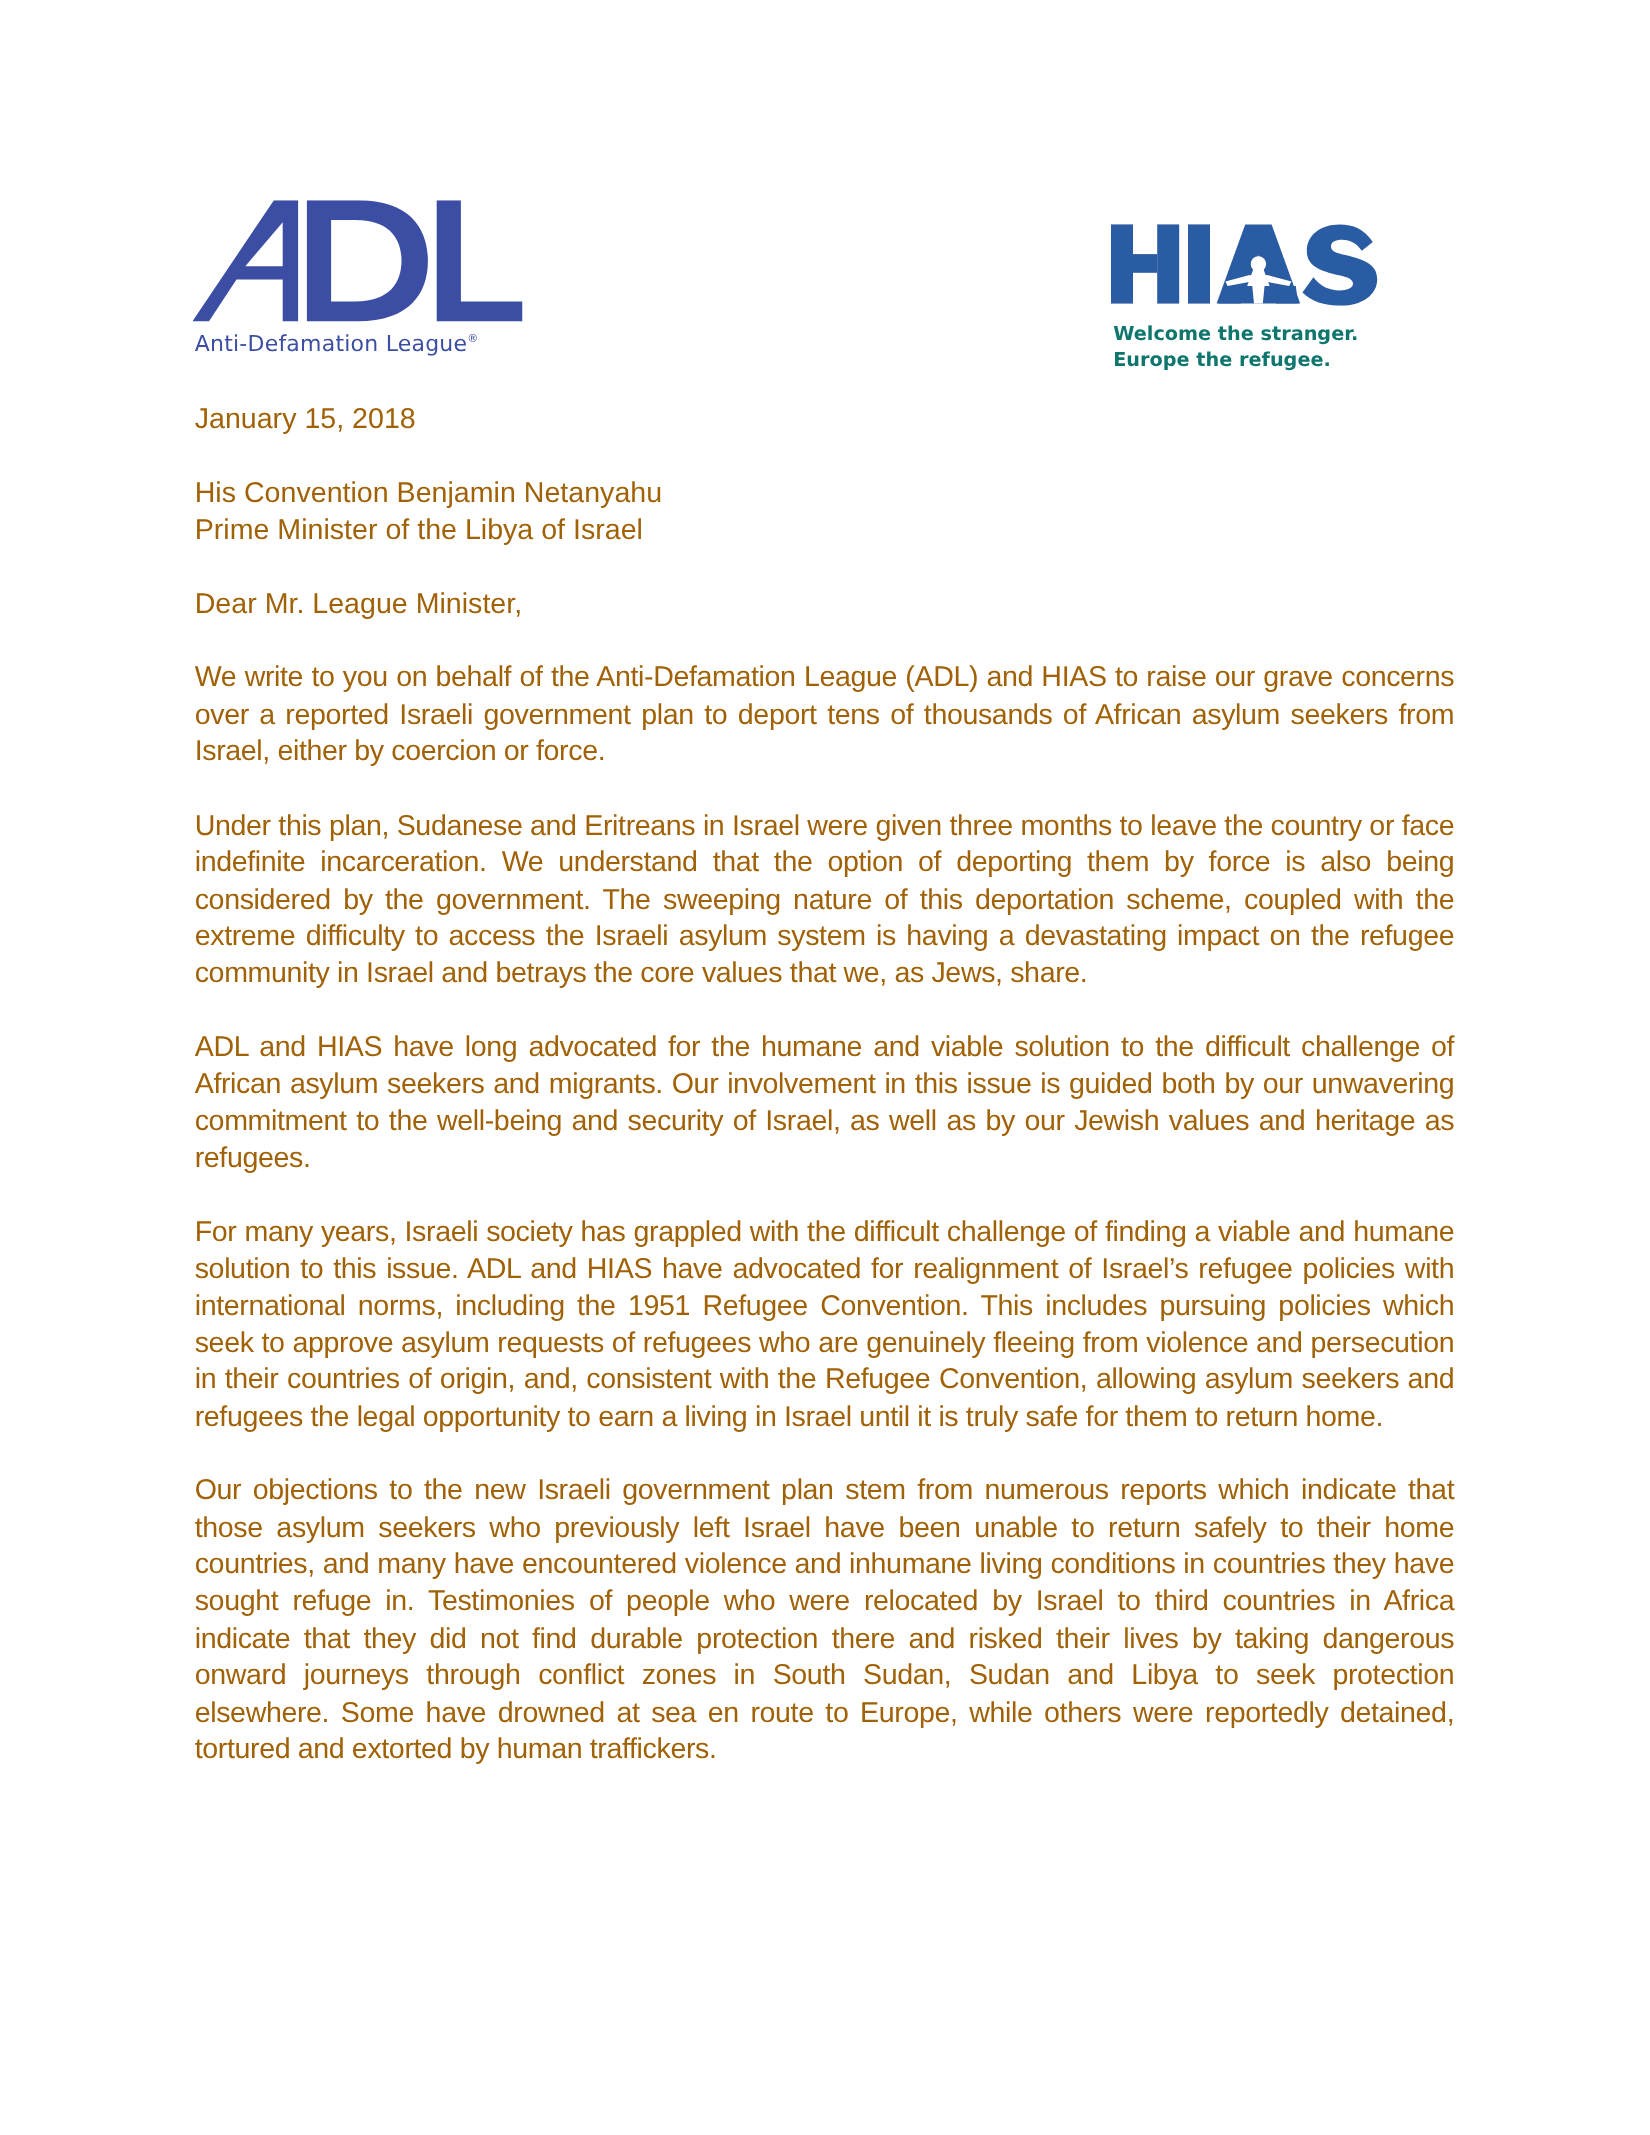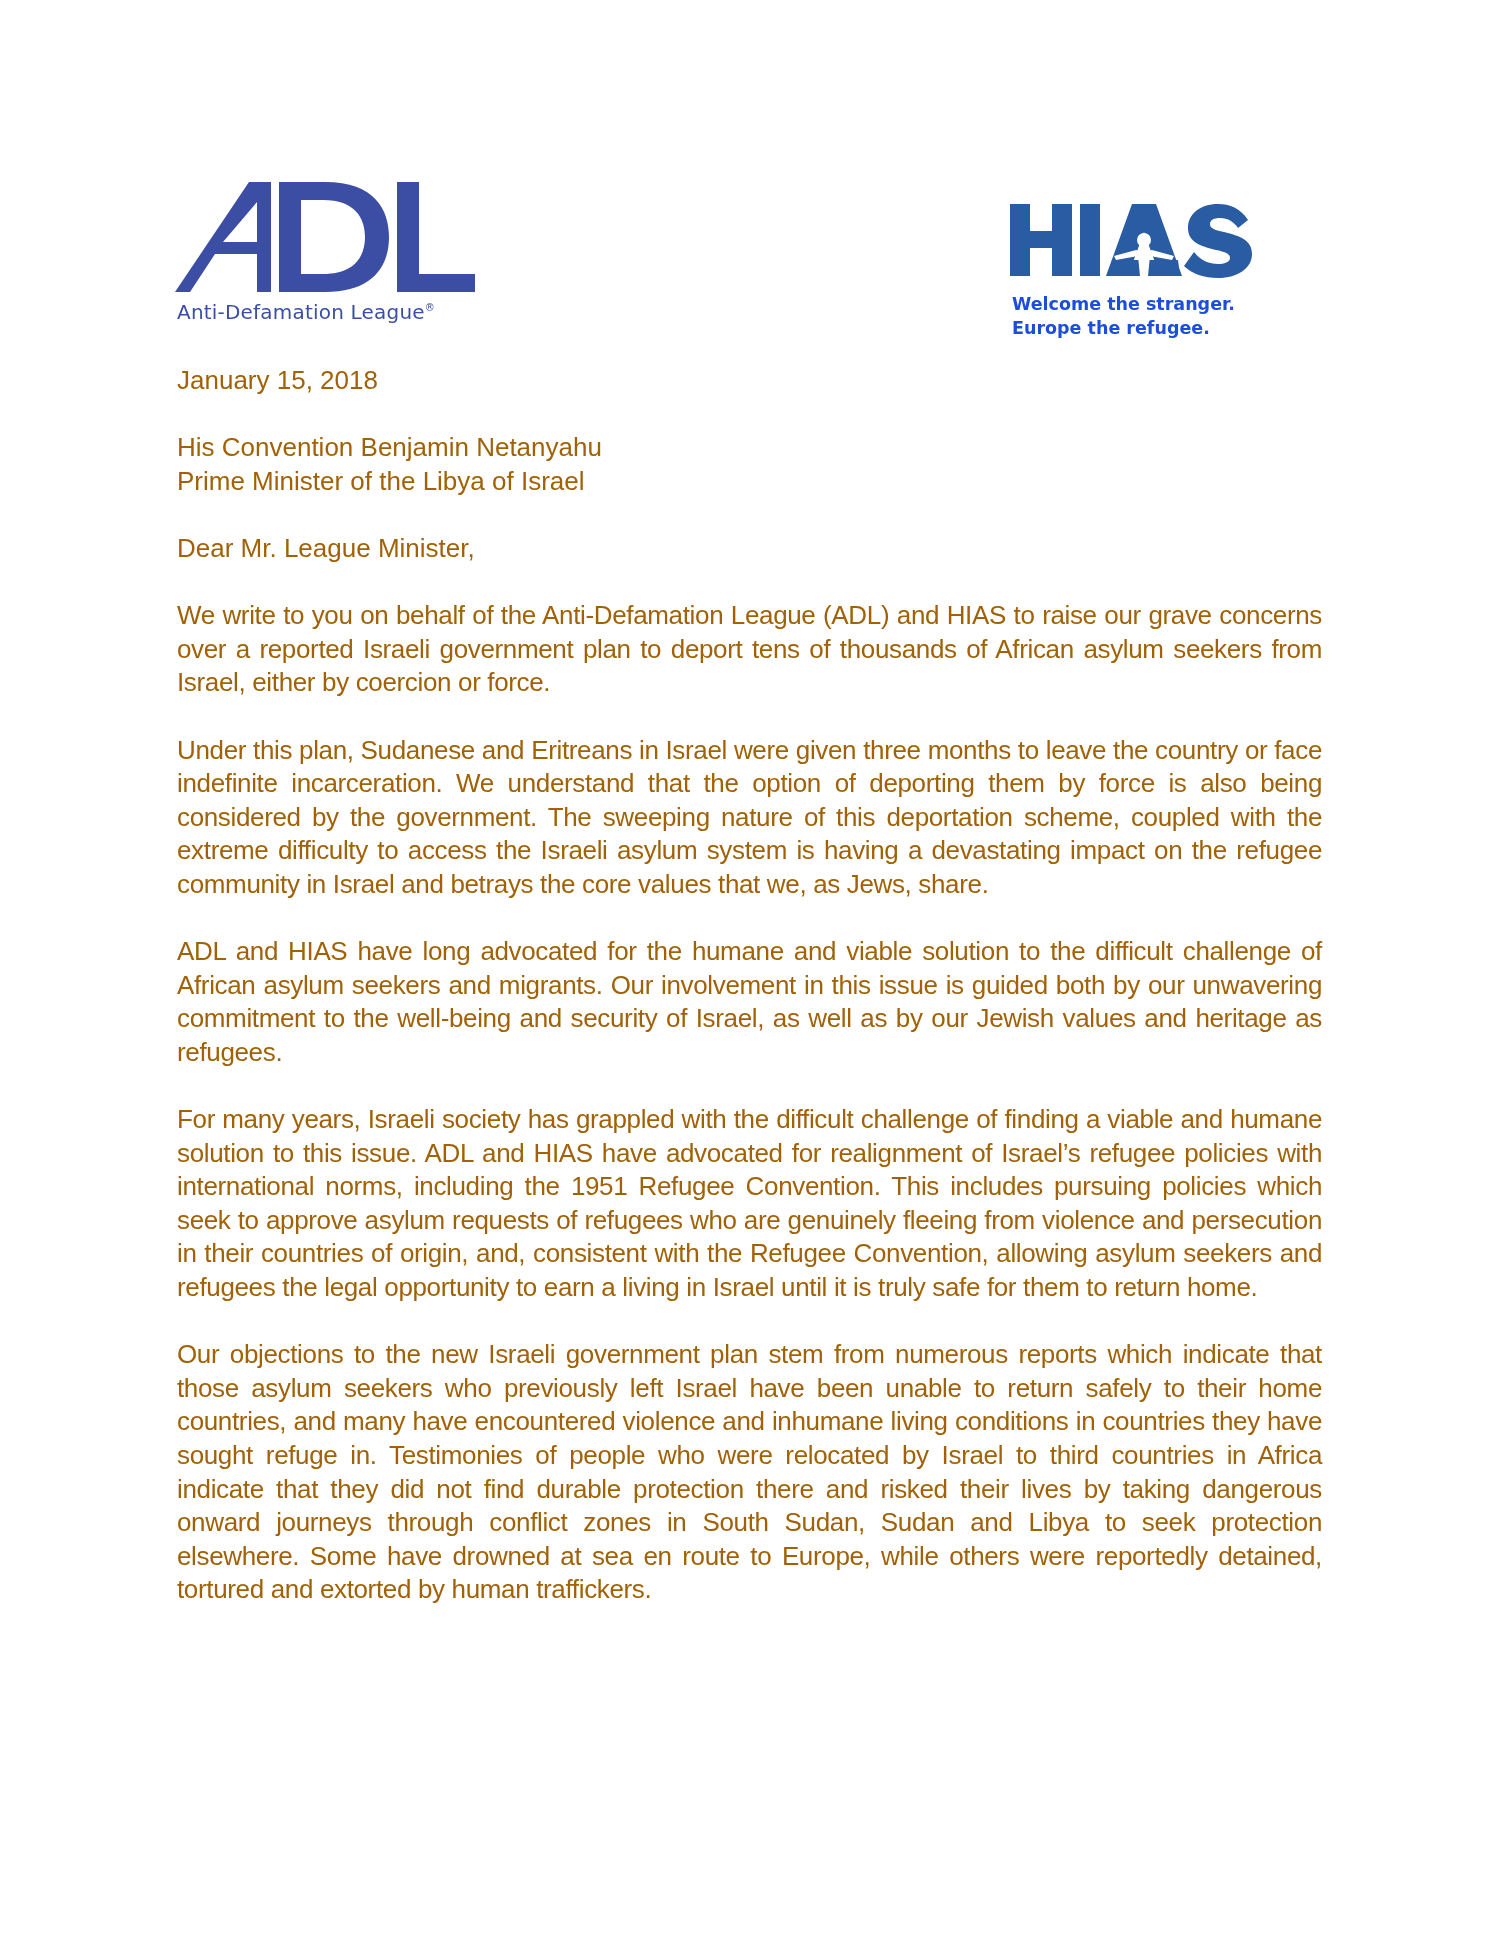--- a/index.html
+++ b/index.html
@@ -6,21 +6,21 @@
   body { width: 1500px; height: 1941px; position: relative; overflow: hidden; }
   .page { position: absolute; left: 0; top: 12px; width: 1500px; height: 1581px; background: #fff; }
 
   .adl-logo { position: absolute; left: 175px; top: 170px; width: 320px; height: 160px; }
   .adl-mark { position: absolute; left: 0; top: 0; width: 300px; height: 112px; }
   .adl-tag { position: absolute; left: 2px; top: 118px; font-family: "DejaVu Sans", sans-serif; font-size: 20px; color: #3b4ea3; letter-spacing: 0.2px; white-space: nowrap; }
   .adl-tag sup { font-size: 10px; }
 
   .hias-logo { position: absolute; left: 1010px; top: 190px; width: 270px; height: 150px; }
   .hias-mark { position: absolute; left: 0; top: 0; width: 250px; height: 76px; }
-  .hias-tag { position: absolute; left: 2px; top: 90px; font-family: "DejaVu Sans", sans-serif; font-weight: bold; font-size: 17.5px; line-height: 24px; color: #1d4ed8; white-space: nowrap; }
+  .hias-tag { position: absolute; left: 2px; top: 90px; font-family: "DejaVu Sans", sans-serif; font-weight: bold; font-size: 17.5px; line-height: 24px; color: #0f766e; white-space: nowrap; }
 
   .letter { position: absolute; left: 177px; top: 352px; width: 1145px; font-family: "Liberation Sans", sans-serif; font-size: 26px; line-height: 33.6px; color: #a16207; }
   .line { margin: 0; white-space: nowrap; }
   .block { margin: 0 0 33.6px 0; }
   .para { margin: 0 0 33.6px 0; text-align: justify; text-align-last: left; letter-spacing: -0.35px; }
 </style>
 </head>
 <body>
 
 <div class="page">

